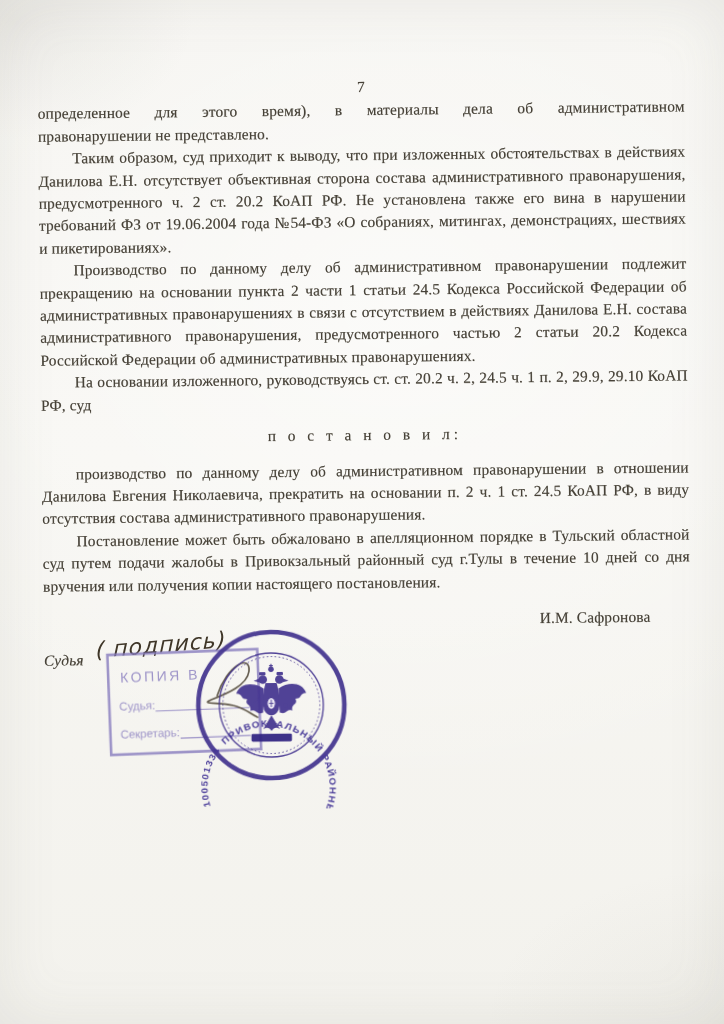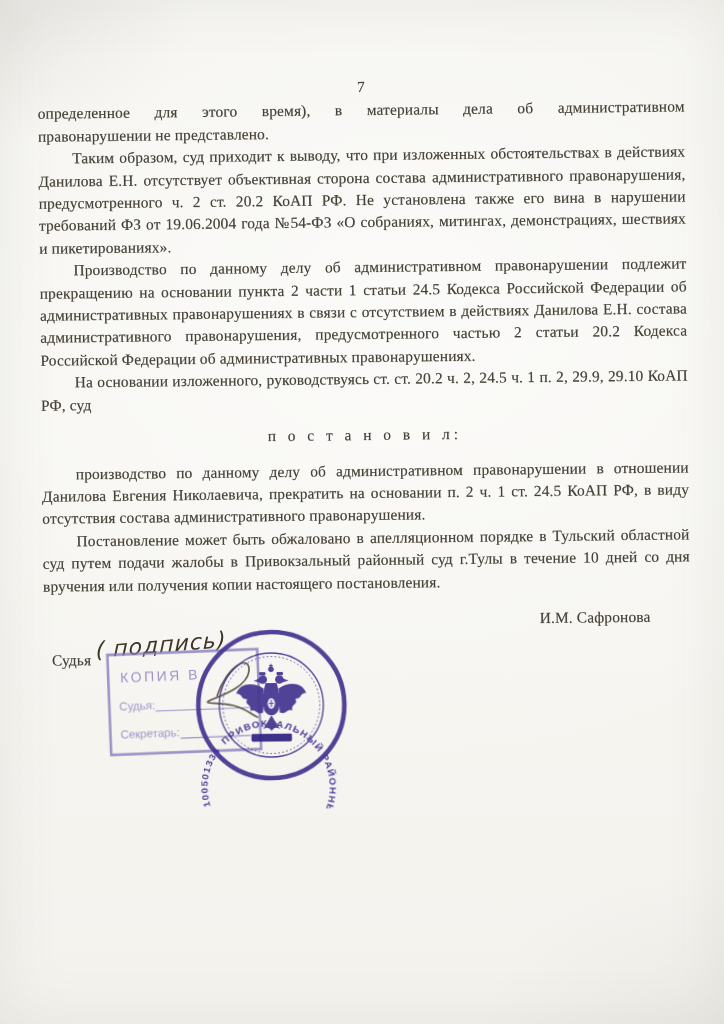--- a/index.html
+++ b/index.html
@@ -43,21 +43,21 @@
   .judge-name {
     text-align:right;
     margin-top:15px;
     padding-right:40px;
   }
   .judge-row {
     position:relative;
     margin-top:7px;
     height:44px;
   }
-  .judge-label { position:absolute; left:8px; top:8px; }
+  .judge-label { position:absolute; left:0; top:8px;font-style:italic; }
   .handwritten {
     position:absolute; left:52px; top:-6px;
     font-family:"DejaVu Sans", sans-serif;
     font-style:italic;
     font-size:22px;
     color:#3f3628;
     transform:rotate(-4deg) skewX(-6deg);
     letter-spacing:1px;
     text-shadow:none;
     white-space:nowrap;

